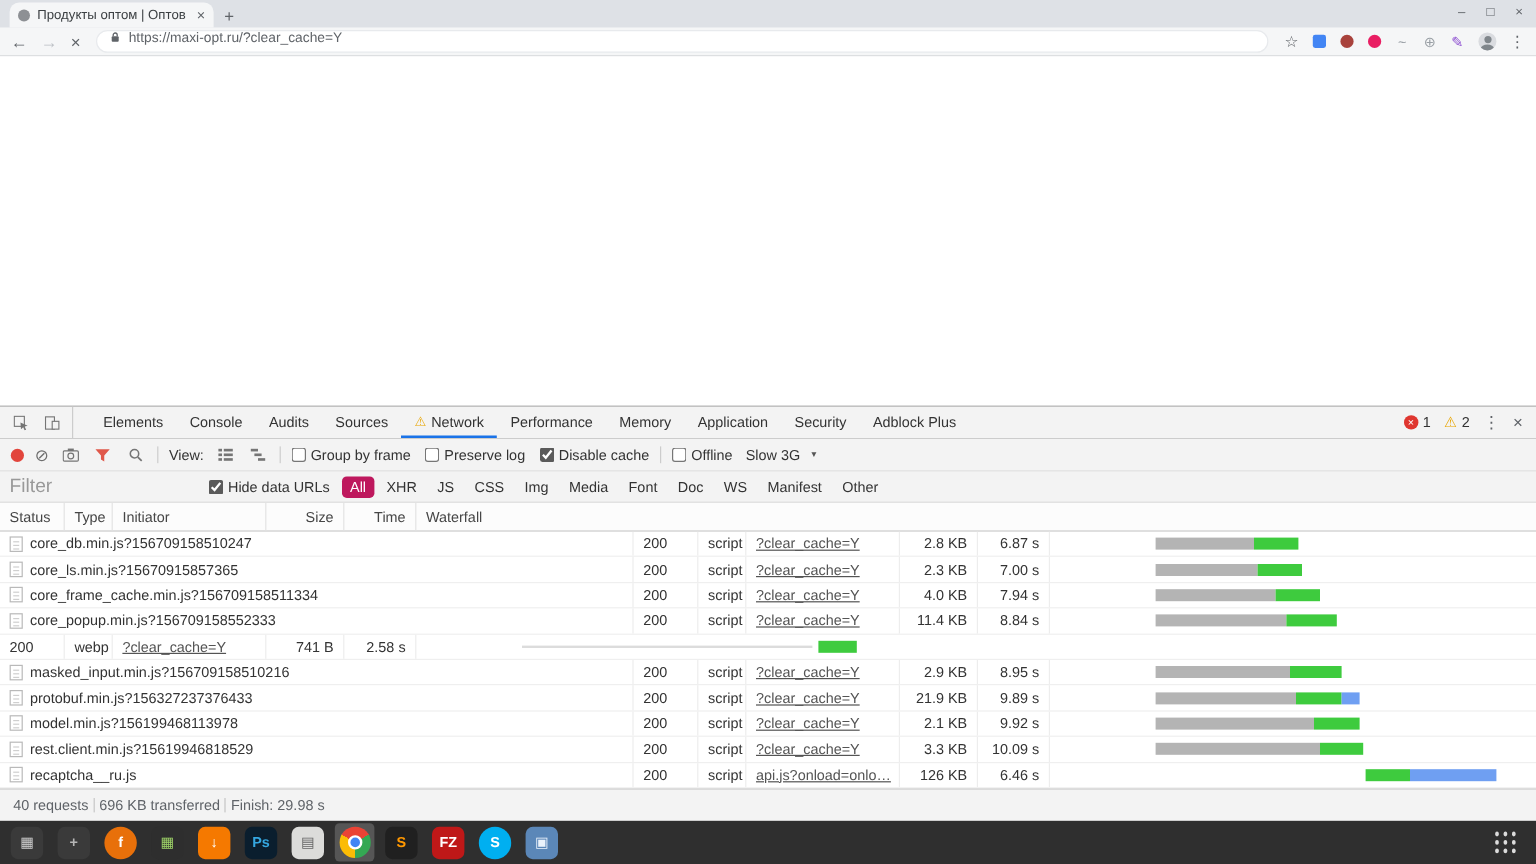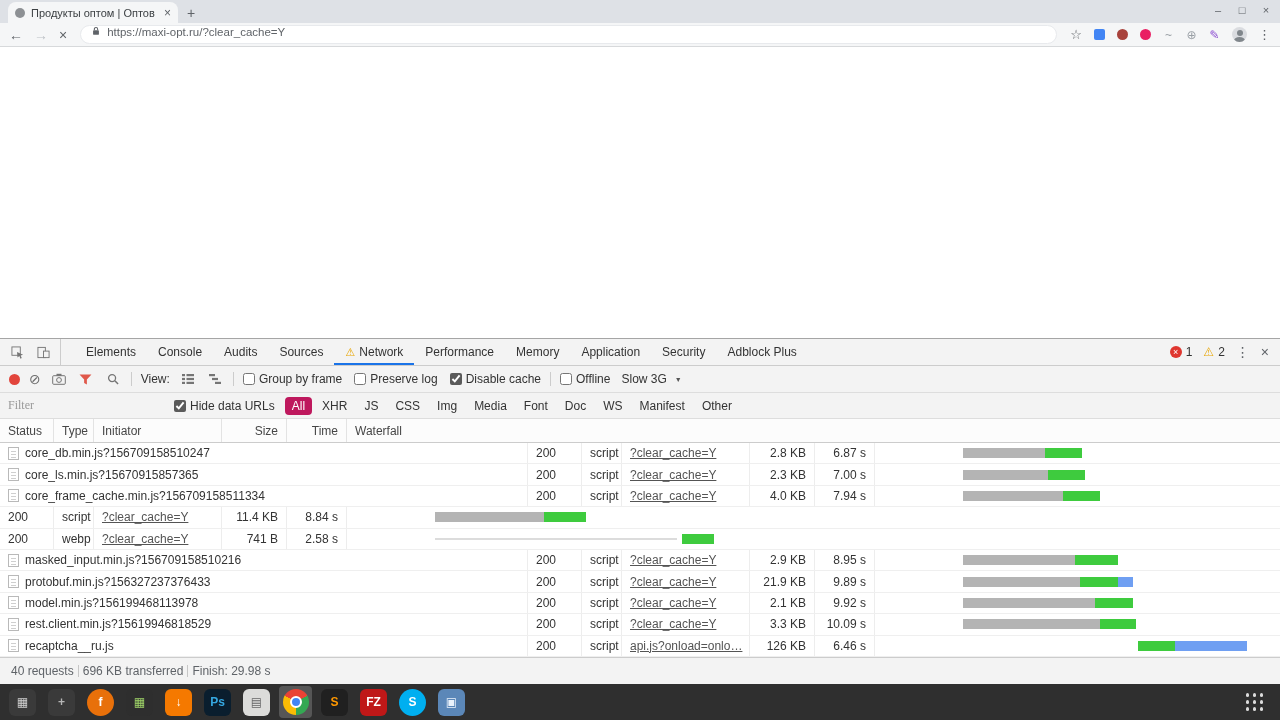--- a/index.html
+++ b/index.html
@@ -56,21 +56,21 @@
   .dt-toolbar { height: 27px; flex: none; background: #f3f3f3; border-bottom: 1px solid #ddd; display: flex; align-items: center; padding: 0 9px; gap: 9px; }
   .rec-dot { width: 11px; height: 11px; border-radius: 50%; background: #e2453c; flex: none; }
   .clear-ico { color: #6e6e6e; font-size: 14px; line-height: 1; }
   .vsep { width: 1px; height: 14px; background: #ccc; flex: none; }
   .dt-check { display: flex; align-items: center; gap: 4px; white-space: nowrap; }
   input[type="checkbox"] { width: 12px; height: 12px; margin: 0; accent-color: #5a5a5a; }
   .throttle { display: flex; align-items: center; gap: 8px; color: #333; margin-left: 2px; }
   .caret { font-size: 7px; color: #555; }
 
   .dt-filterbar { height: 26px; flex: none; background: #f3f3f3; border-bottom: 1px solid #ddd; display: flex; align-items: center; padding: 0 8px; gap: 8px; }
-  .filter-input { width: 158px; border: none; outline: none; background: transparent; font-size: 12px; color: #333; font-family: Liberation Serif, serif; }
+  .filter-input { width: 158px; border: none; outline: none; background: transparent; font-size: 16px; color: #333; font-family: Liberation Sans, sans-serif; }
   .filter-input::placeholder { color: #999; }
   .pills { display: flex; align-items: center; gap: 3px; margin-left: 2px; }
   .pill { padding: 2px 7px; border-radius: 4px; color: #333; white-space: nowrap; }
   .pill.selected { background: #be185d; color: #fff; }
 
   .dt-grid { flex: 1; display: flex; flex-direction: column; overflow: hidden; }
   .grid-header { height: 24px; flex: none; display: flex; align-items: stretch; background: #fcfcfc; border-bottom: 1px solid #ccc; color: #464646; }
   .hcell { display: flex; align-items: center; padding: 0 8px; border-right: 1px solid #e3e3e3; overflow: hidden; }
   .grid-rows { flex: 1; overflow: hidden; }
   .nrow { height: 21.4px; display: flex; border-bottom: 1px solid #efefef; }
@@ -384,20 +384,24 @@
             <span class="init-link">?clear_cache=Y</span>
           </div>
           <div class="cell c-size">4.0 KB</div>
           <div class="cell c-time">7.94 s</div>
           <div class="cell c-wf">
             <div class="wf-seg wf-gray" style="left: 88px; width: 100px;"></div>
             <div class="wf-seg wf-green" style="left: 188px; width: 37px;"></div>
           </div>
         </div>
         <div class="nrow">
+          <div class="cell c-name">
+            <span class="ficon script"></span>
+            <span class="nm">core_popup.min.js?156709158552333</span>
+          </div>
           <div class="cell c-status">200</div>
           <div class="cell c-type">script</div>
           <div class="cell c-init">
             <span class="init-link">?clear_cache=Y</span>
           </div>
           <div class="cell c-size">11.4 KB</div>
           <div class="cell c-time">8.84 s</div>
           <div class="cell c-wf">
             <div class="wf-seg wf-gray" style="left: 88px; width: 109px;"></div>
             <div class="wf-seg wf-green" style="left: 197px; width: 42px;"></div>

